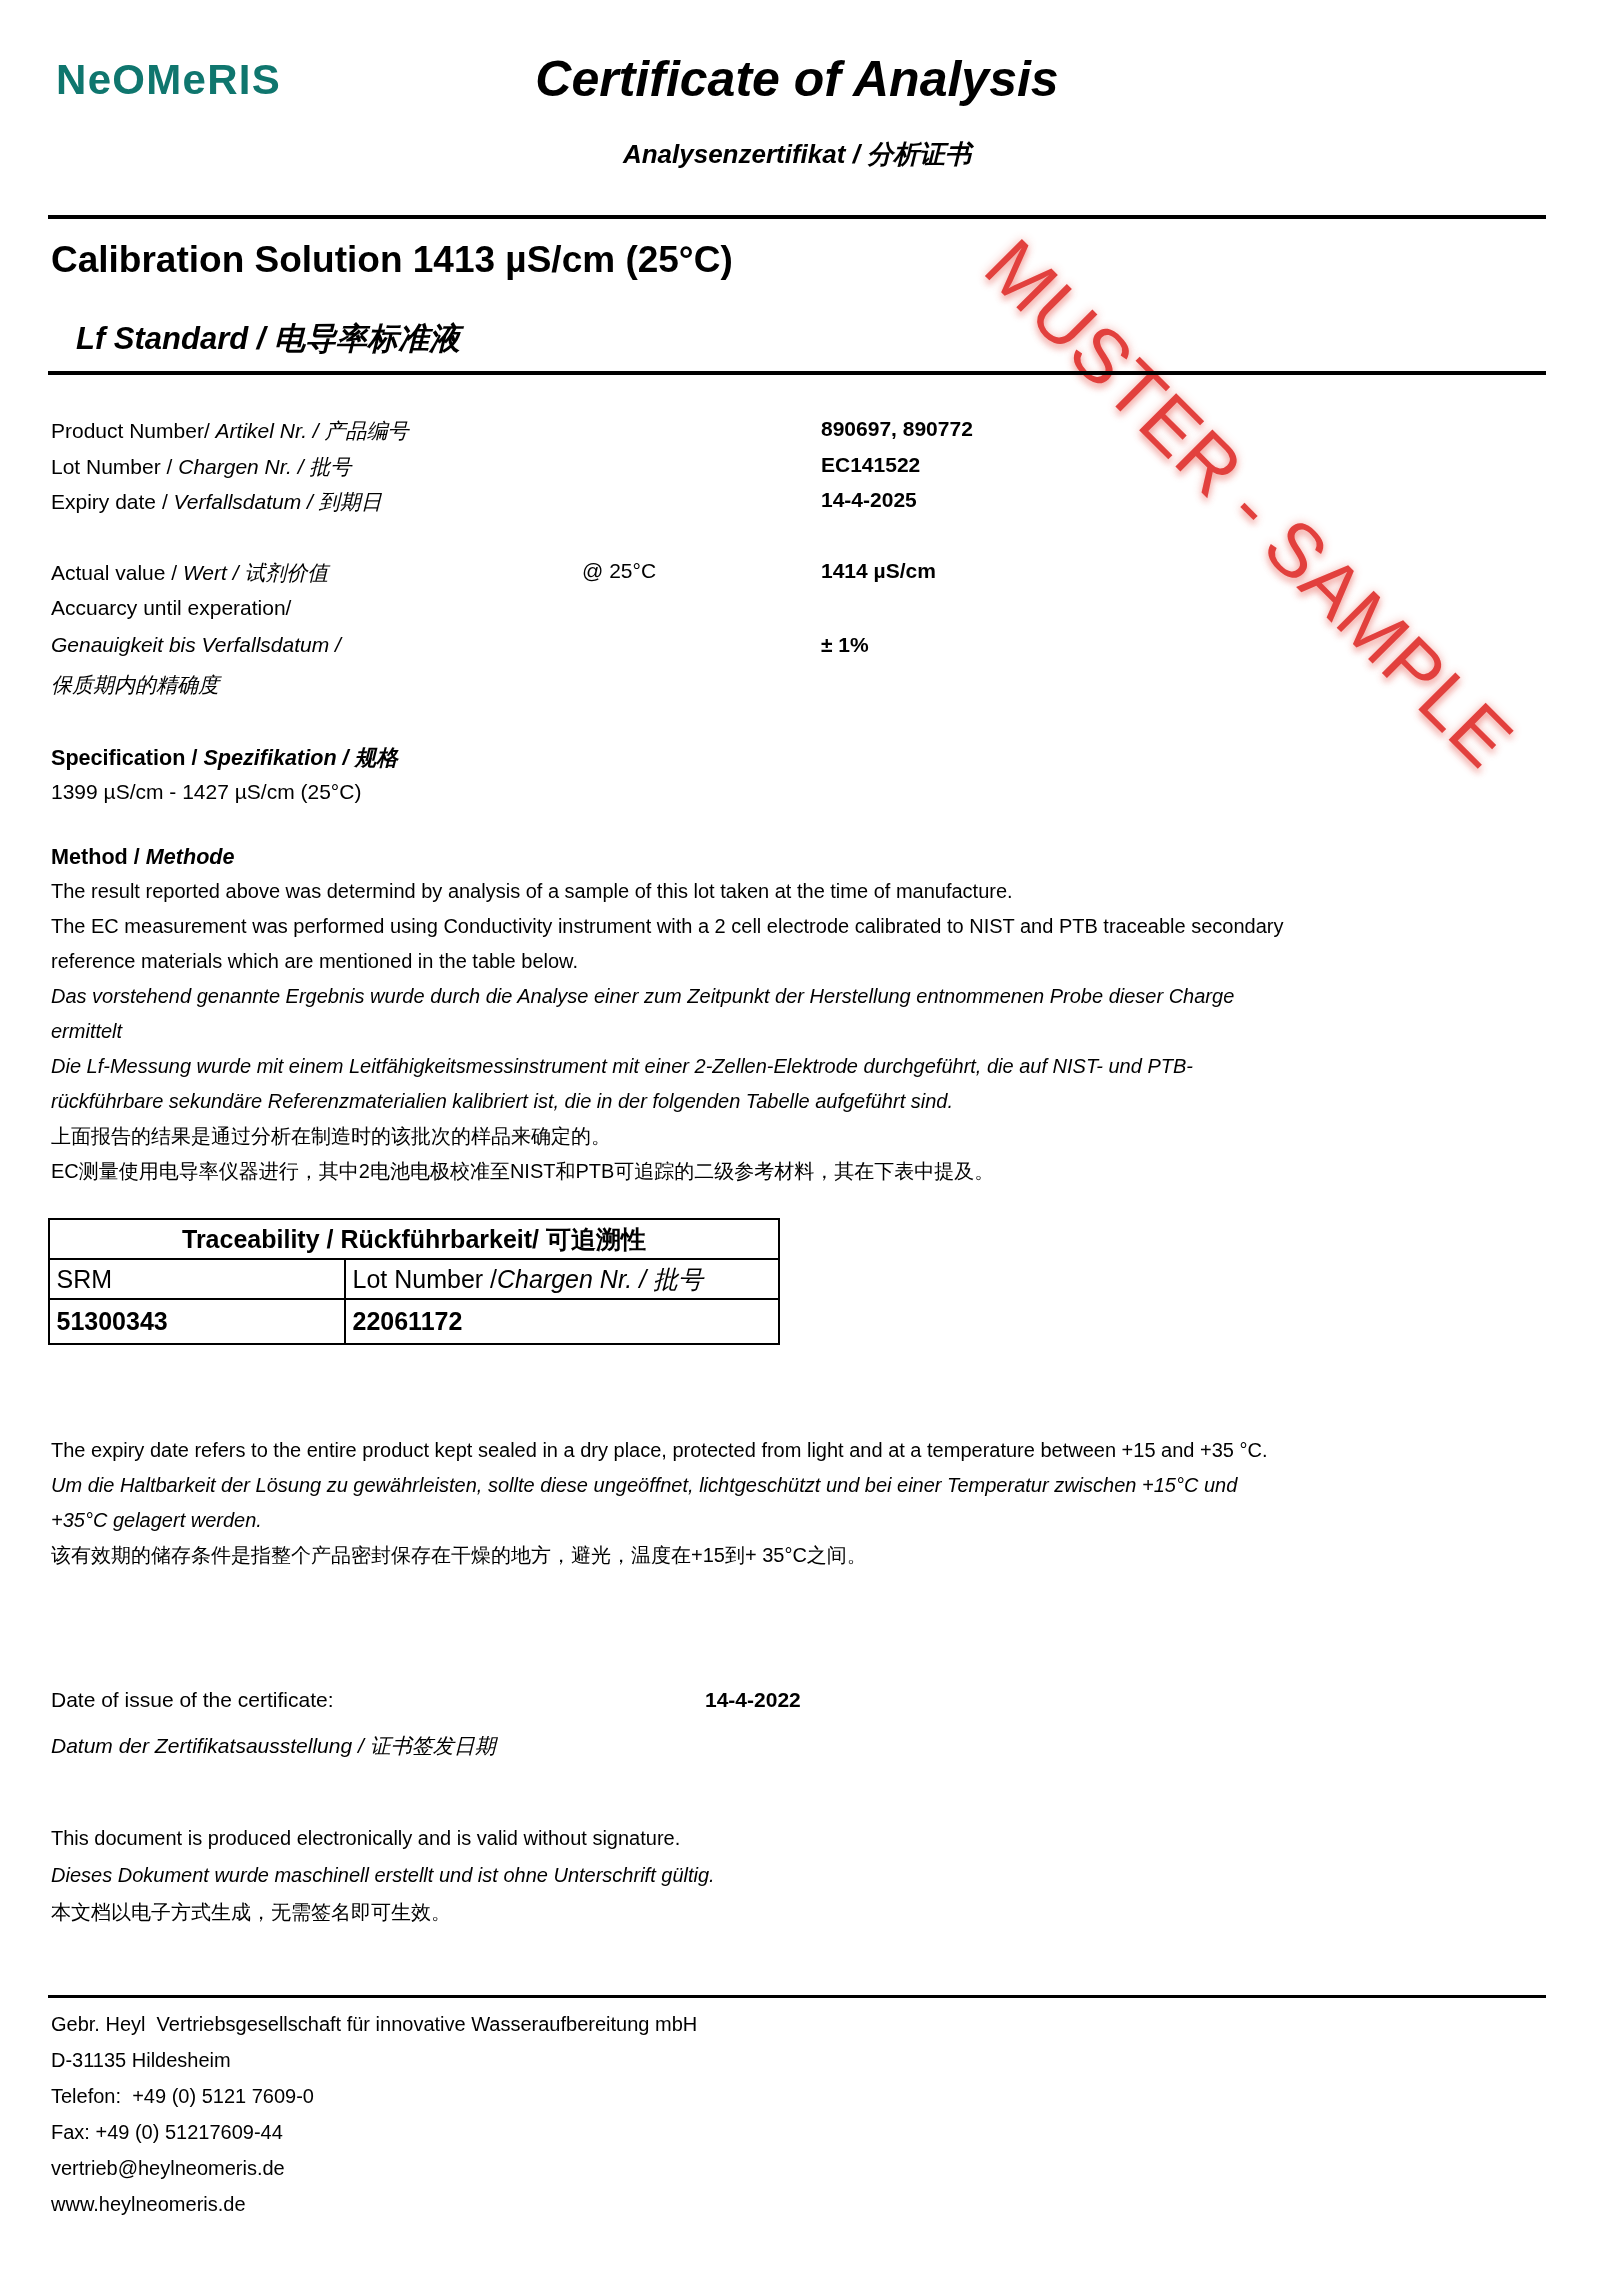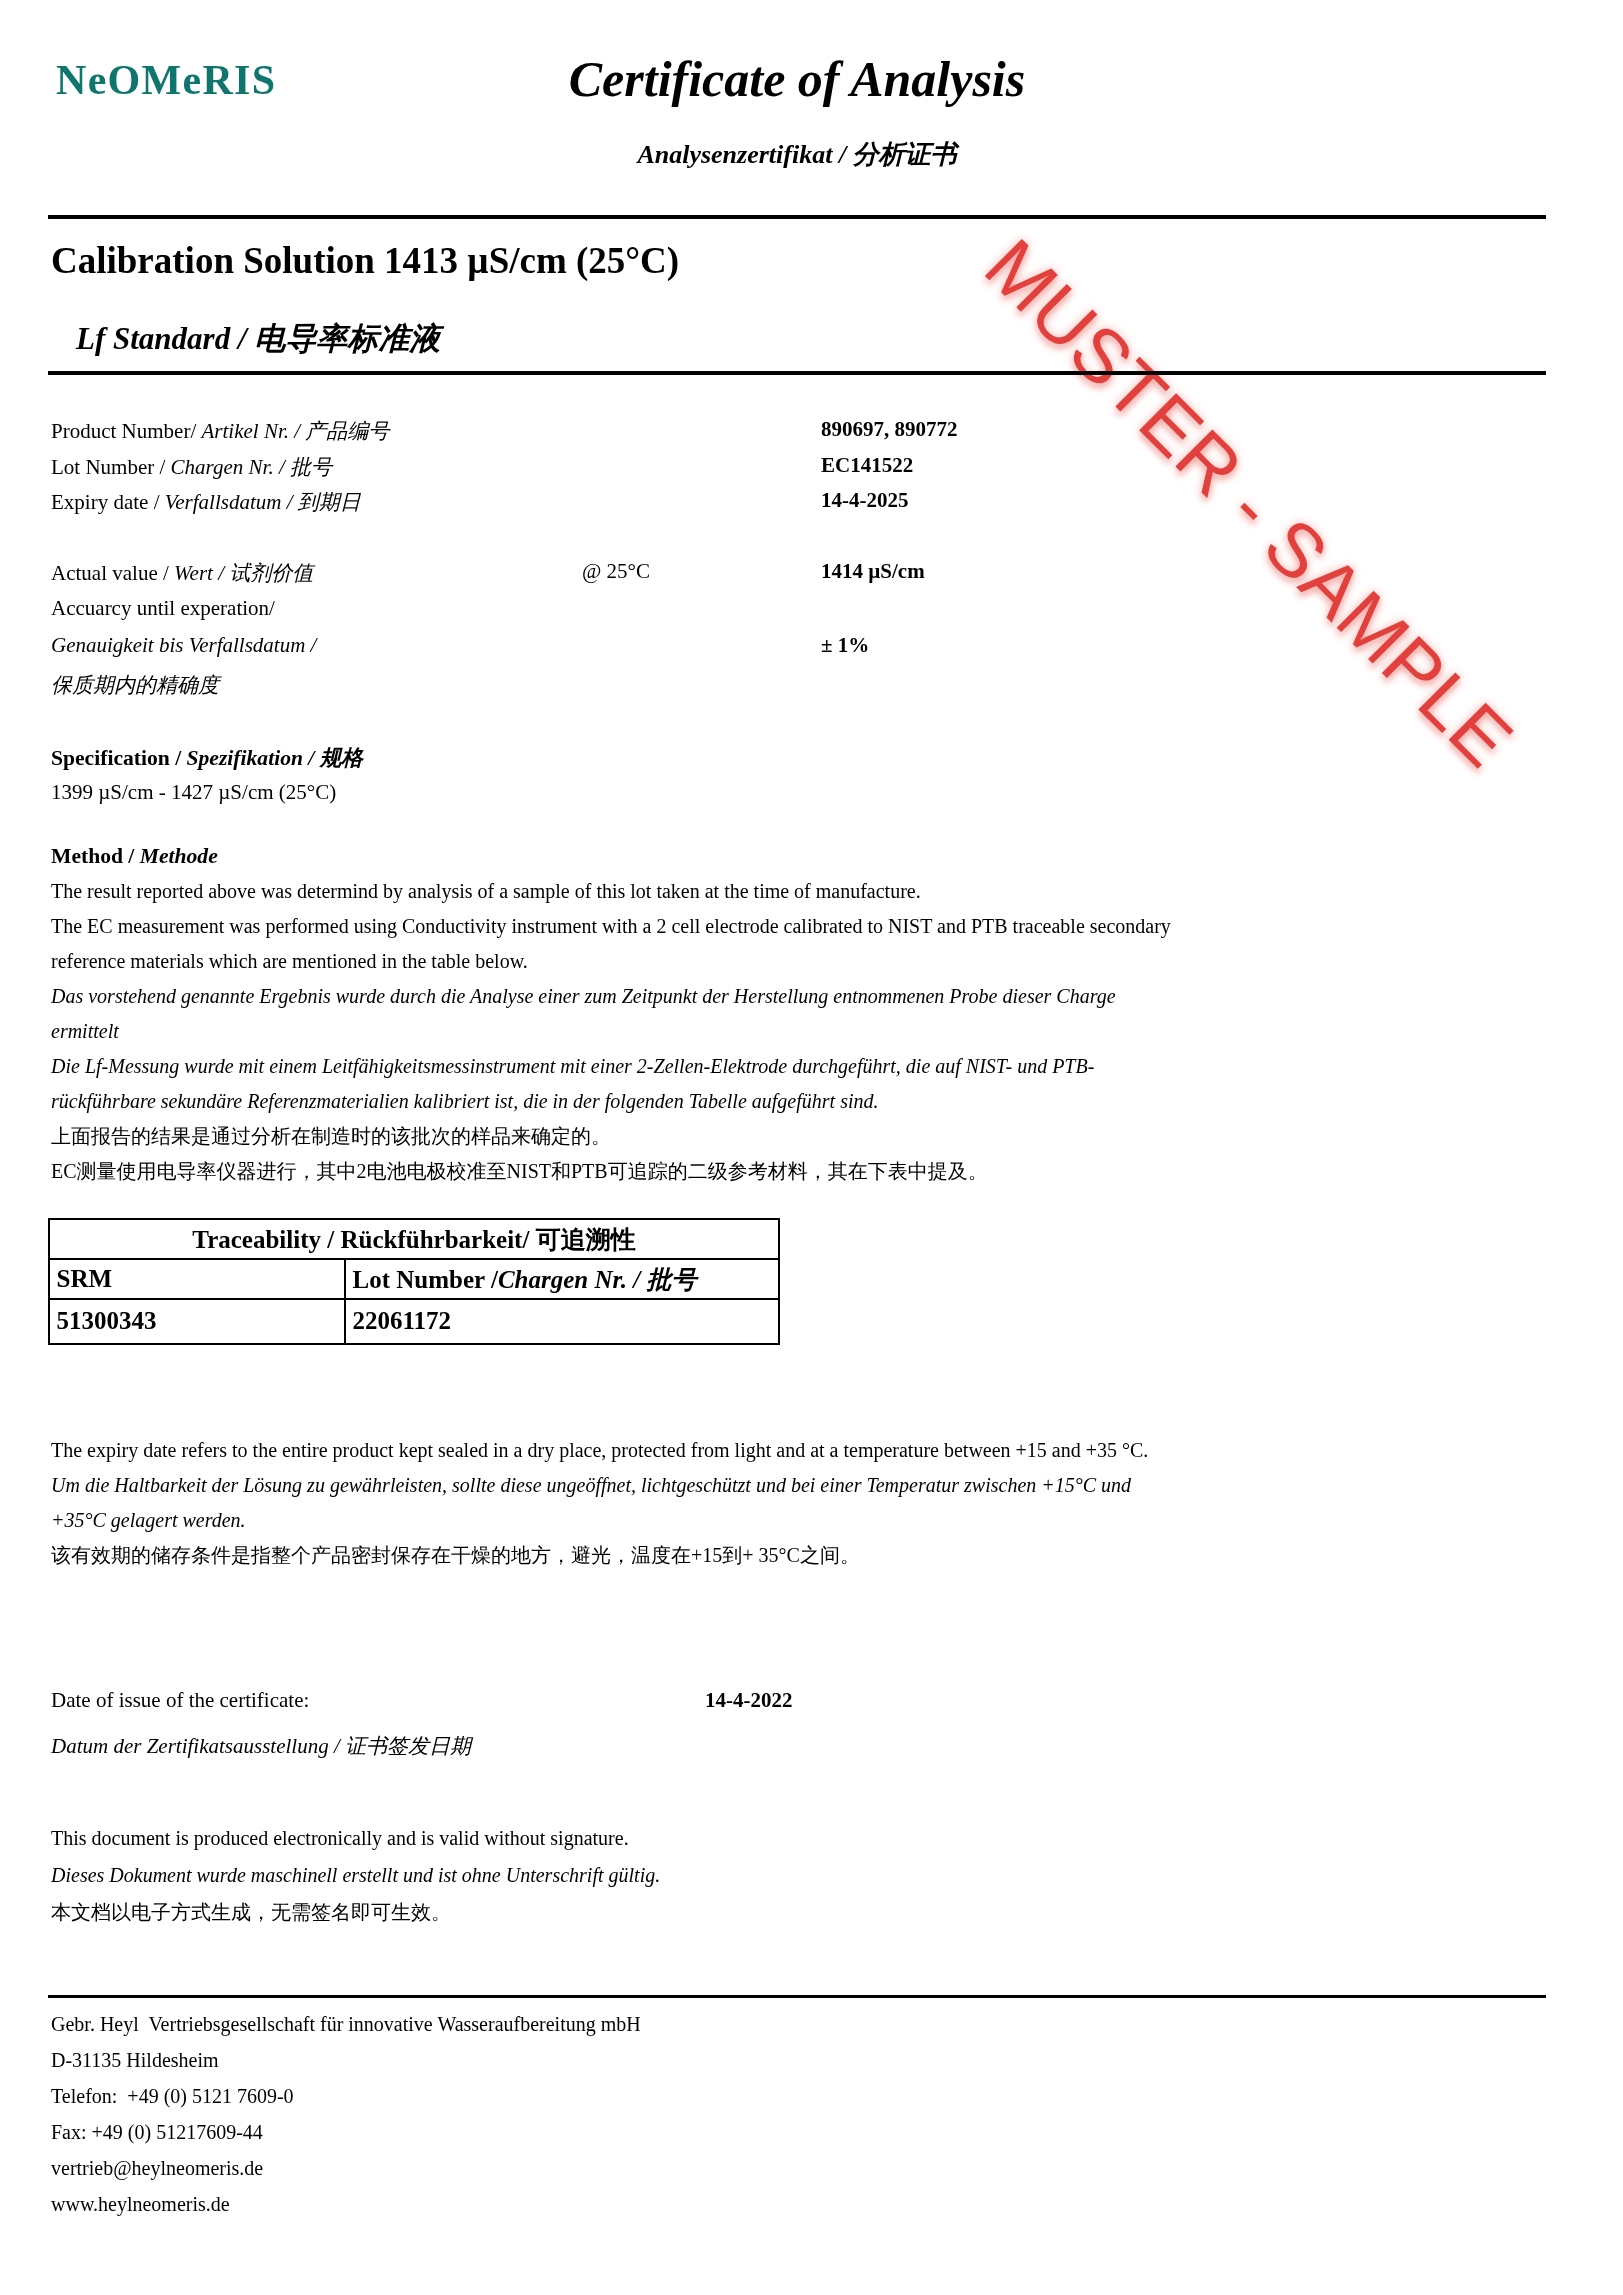--- a/index.html
+++ b/index.html
@@ -40,21 +40,21 @@
 
   
   .watermark{
     position:absolute;left:1030px;top:222px;
     font-size:76px;font-weight:400;color:#e2403d;
     letter-spacing:0.7px;white-space:pre;
     transform:rotate(45deg);transform-origin:left top;
     text-shadow:0 0 9.2px rgba(232,90,80,0.45), 3.9px 3.9px 6.5px rgba(232,90,80,0.35);
     z-index:0;
   }
-  .content{position:relative;z-index:1;font-family:Liberation Serif, serif;}
+  .content{position:relative;z-index:1;}
   .rule{z-index:1;}
 
   
   .product-title{position:absolute;left:51px;top:239px;font-size:37px;font-weight:bold;white-space:pre;}
   .product-subtitle{position:absolute;left:51px;top:318px;font-size:31px;font-weight:bold;font-style:italic;white-space:pre;margin-left:25px;}
 
   
   .abs-line{position:absolute;left:51px;font-size:21px;white-space:pre;}
   .row-product{top:417px;}
   .row-lot{top:453px;}
@@ -78,21 +78,21 @@
   
   .trace-table{
     position:absolute;left:48px;top:1218px;width:732px;
     border-collapse:collapse;font-size:25px;
     border:2.6px solid #000;
   }
   .trace-table th,.trace-table td{
     border:2px solid #000;padding:2.6px 6.5px;vertical-align:middle;white-space:pre;
   }
   .trace-table .hdr{text-align:center;font-weight:bold;height:31px;}
-  .trace-table .subhdr td{height:31px;font-weight:bold;margin-top:8px;}
+  .trace-table .subhdr td{height:31px;font-weight:normal;margin-top:8px;}
   .trace-table .vals td{height:37px;font-weight:bold;}
   .trace-table .c1{width:281px;}
 
   .storage-block{position:absolute;left:51px;top:1433px;font-size:20px;line-height:35px;}
 
   .row-issue{top:1688px;}
   .issue-val{position:absolute;left:654px;top:0;font-weight:bold;white-space:pre;}
   .row-issue2{top:1732px;}
 
   .sig-block{position:absolute;left:51px;top:1820px;font-size:20px;line-height:37px;}

